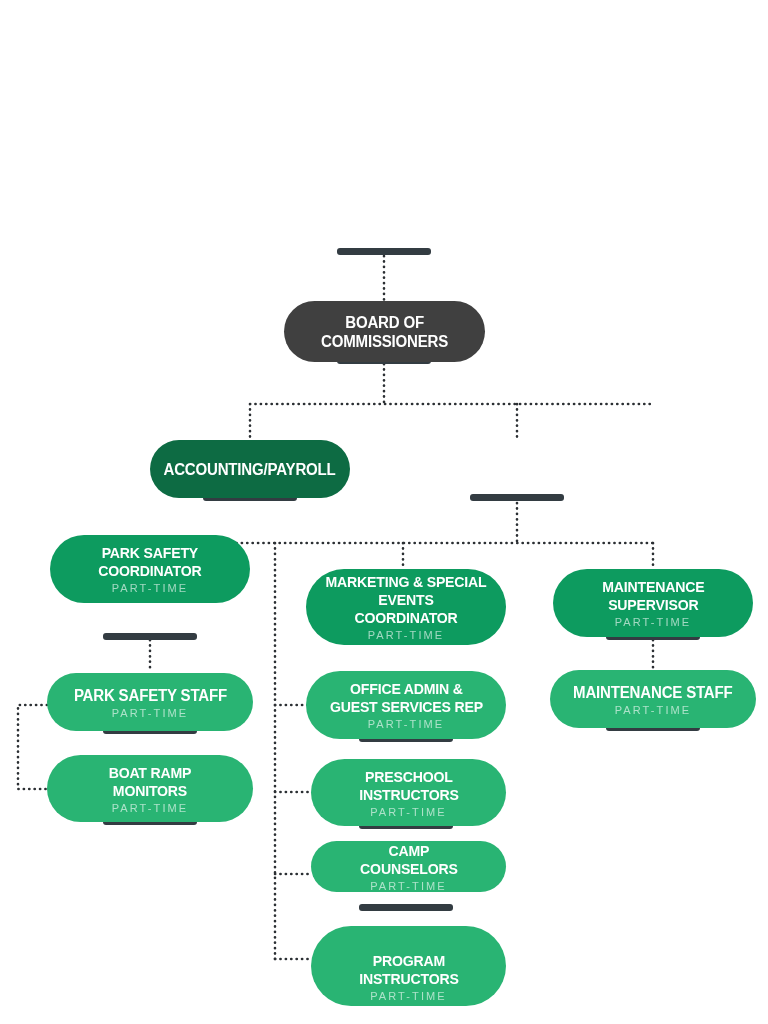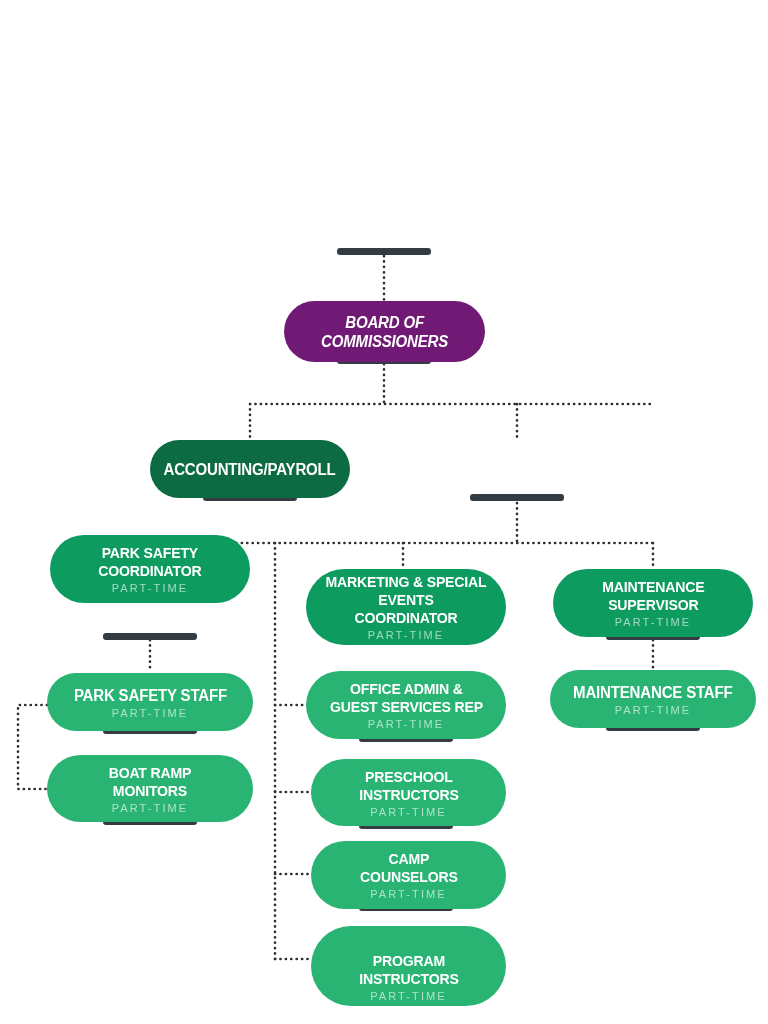--- a/index.html
+++ b/index.html
@@ -95,21 +95,21 @@
   .shadow-bar {
     position: absolute;
     height: 7px;
     border-radius: 3px;
     background: #333c42;
     z-index: 2;
   }
 
   
   .c-navy   { background: #12306b; }
-  .c-blue   { background: #701a75; font-style: italic; }
+  .c-blue   { background: #404040; }
   .c-dgreen { background: #0d6b43; }
   .c-mgreen { background: #0d9b5f; }
   .c-lgreen { background: #29b473; }
 
   
   .s-1 .label { font-size: 16px; line-height: 19px; }
   .s-2 .label { font-size: 16px; line-height: 19px; }
   .s-3 .label { font-size: 15px; line-height: 18px; }
   .s-3 .sub   { font-size: 11px; }
   .s-4 .label { font-size: 16px; line-height: 19px; }
@@ -197,21 +197,21 @@
   </div>
 
   <div class="shadow-bar" style="left:359px; top:822px; width:94px;"></div>
   <div class="node c-lgreen s-3" style="left:311px; top:759px; width:195px; height:67px;">
     <span class="label">PRESCHOOL
 INSTRUCTORS</span>
     <span class="sub">PART-TIME</span>
   </div>
 
   <div class="shadow-bar" style="left:359px; top:904px; width:94px;"></div>
-  <div class="node c-lgreen s-3" style="left:311px; top:841px; width:195px; height:68px;">
+  <div class="node c-lgreen s-3" style="left:311px; top:841px; width:195px; height:51px;">
     <span class="label">CAMP
 COUNSELORS</span>
     <span class="sub">PART-TIME</span>
   </div>
 
   <div class="shadow-bar" style="left:359px; top:989px; width:94px;"></div>
   <div class="node c-lgreen s-3" style="left:311px; top:926px; width:195px; height:80px;justify-content:flex-end;">
     <span class="label">PROGRAM
 INSTRUCTORS</span>
     <span class="sub">PART-TIME</span>

